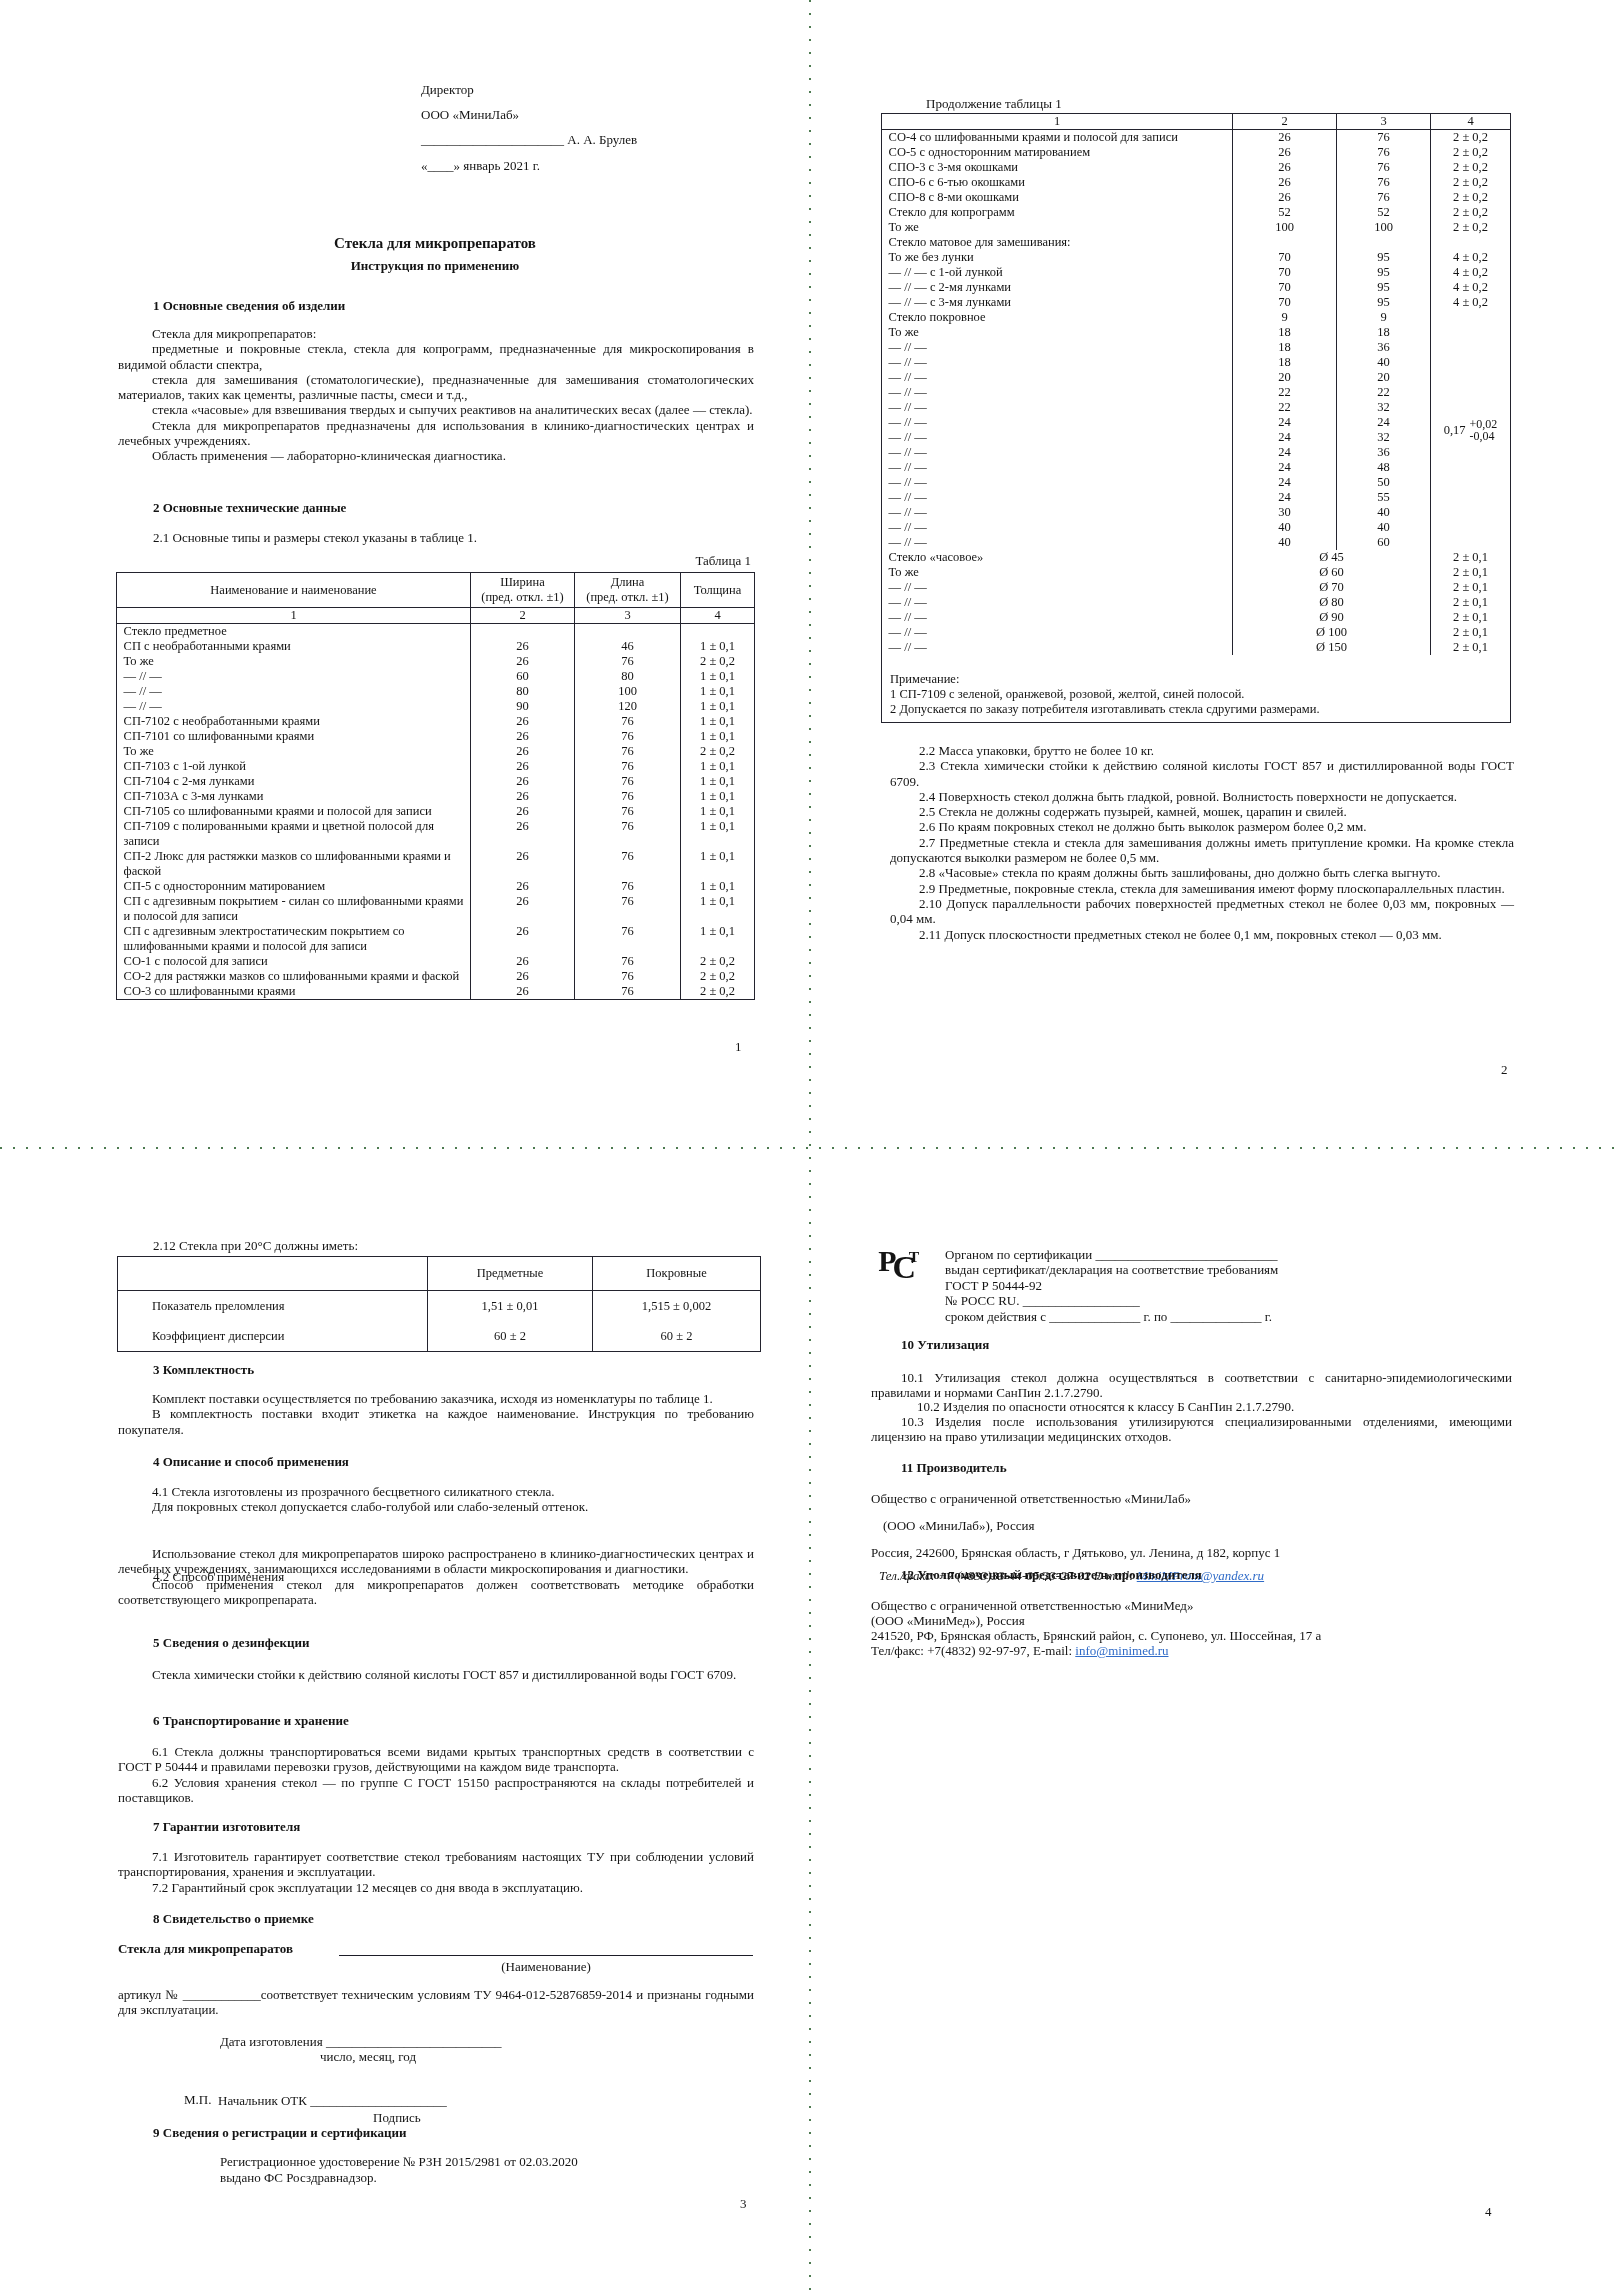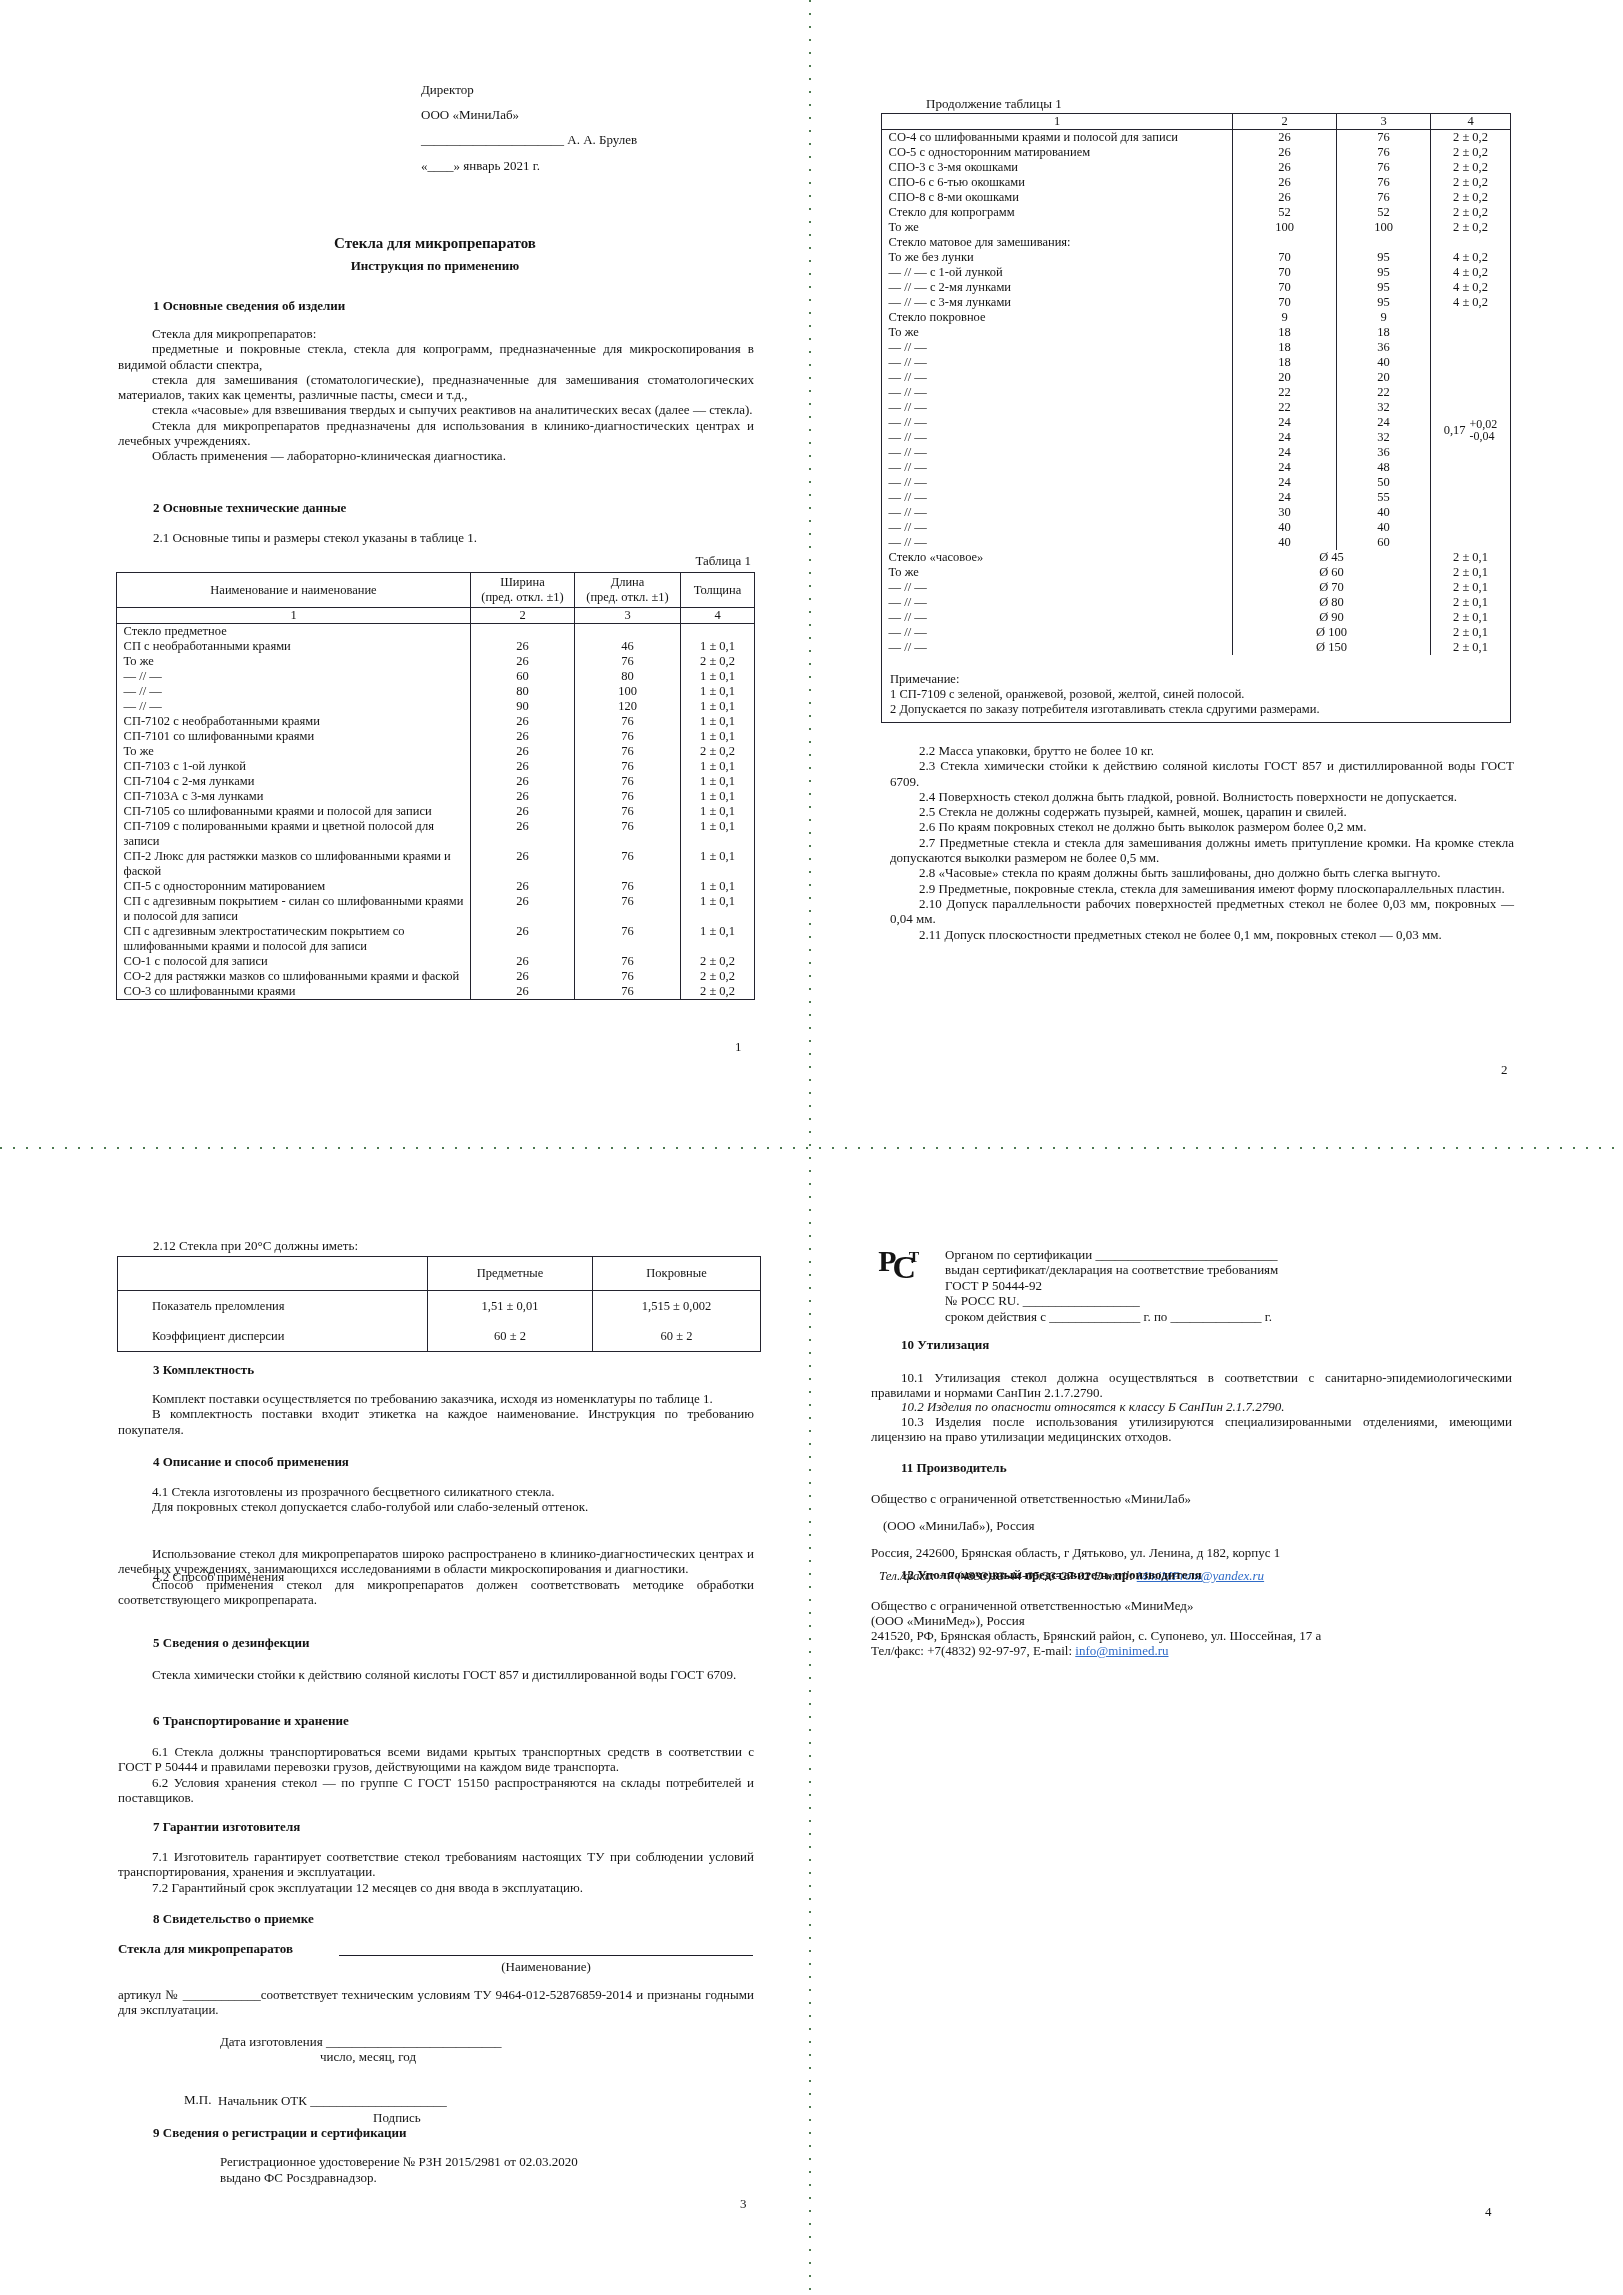--- a/index.html
+++ b/index.html
@@ -639,21 +639,21 @@
       <p style="margin:0;line-height:15.4px;">выдан сертификат/декларация на соответствие требованиям</p>
       <p style="margin:0;line-height:15.4px;">ГОСТ Р 50444-92</p>
       <p style="margin:0;line-height:15.4px;">№ РОСС RU. __________________</p>
       <p style="margin:0;line-height:15.4px;">сроком действия с ______________ г.  по ______________ г.</p>
     </div>
 
     <div class="line bold" style="left:90px;top:189px;">10 Утилизация</div>
     <div class="para p4ind" style="left:60px;top:222px;width:641px;">
       <p>10.1 Утилизация стекол должна осуществляться в соответствии с санитарно-эпидемиологическими правилами и нормами СанПин 2.1.7.2790.</p>
     </div>
-    <div class="para p4ind" style="left:60px;top:251px;width:641px;font-style:italic;">
+    <div class="para p4ind" style="left:76px;top:251px;width:641px;">
       <p>10.2 Изделия по опасности относятся к классу Б СанПин 2.1.7.2790.</p>
     </div>
     <div class="para p4ind" style="left:60px;top:266px;width:641px;">
       <p>10.3 Изделия после использования утилизируются специализированными отделениями, имеющими лицензию на право утилизации медицинских отходов.</p>
     </div>
 
     <div class="line bold" style="left:90px;top:312px;">11 Производитель</div>
     <div class="abs" style="left:60px;top:343px;font-size:13px;line-height:15px;">
       <p style="margin:0;">Общество с ограниченной ответственностью «МиниЛаб»</p>
       <p style="margin:12px;">(ООО «МиниЛаб»), Россия</p>

